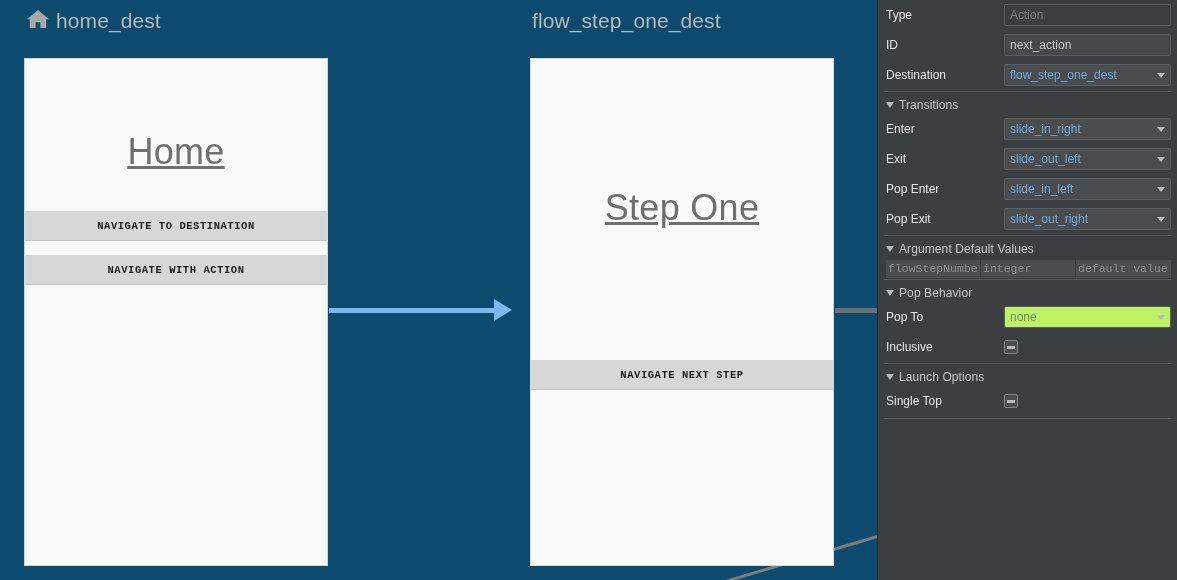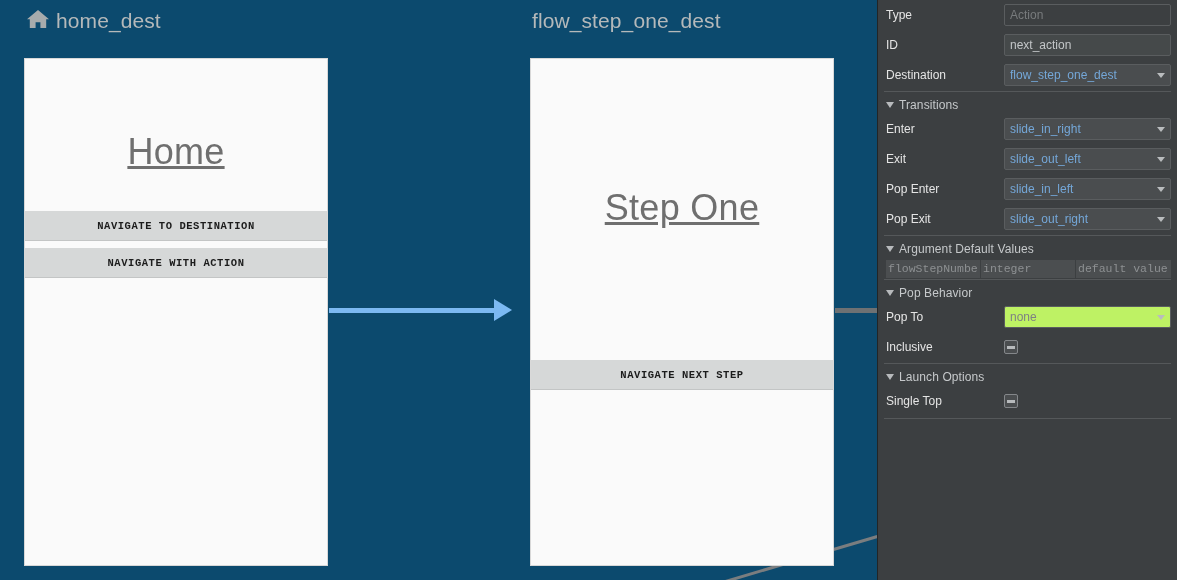--- a/index.html
+++ b/index.html
@@ -74,21 +74,21 @@
     display: block;
     width: 100%;
     padding: 0;
   }
 
   
   #home-dest { left: 24px; top: 6px; }
   #home-phone { width: 304px; height: 508px; margin-top: 22px; }
   #home-phone .screen-title { margin-top: 72px; }
   #home-phone .btn-stack { margin-top: 38px; }
-  #home-phone .btn-stack .mat-btn + .mat-btn { margin-top: 7px; }
+  #home-phone .btn-stack .mat-btn + .mat-btn { margin-top: 14px; }
 
   
   #flow-dest { left: 530px; top: 6px; }
   #flow-phone { width: 304px; height: 508px; margin-top: 22px; }
   #flow-phone .screen-title { margin-top: 128px; }
   #flow-phone .btn-stack { margin-top: 131px; }
 
   
   .conn-line {
     position: absolute;

